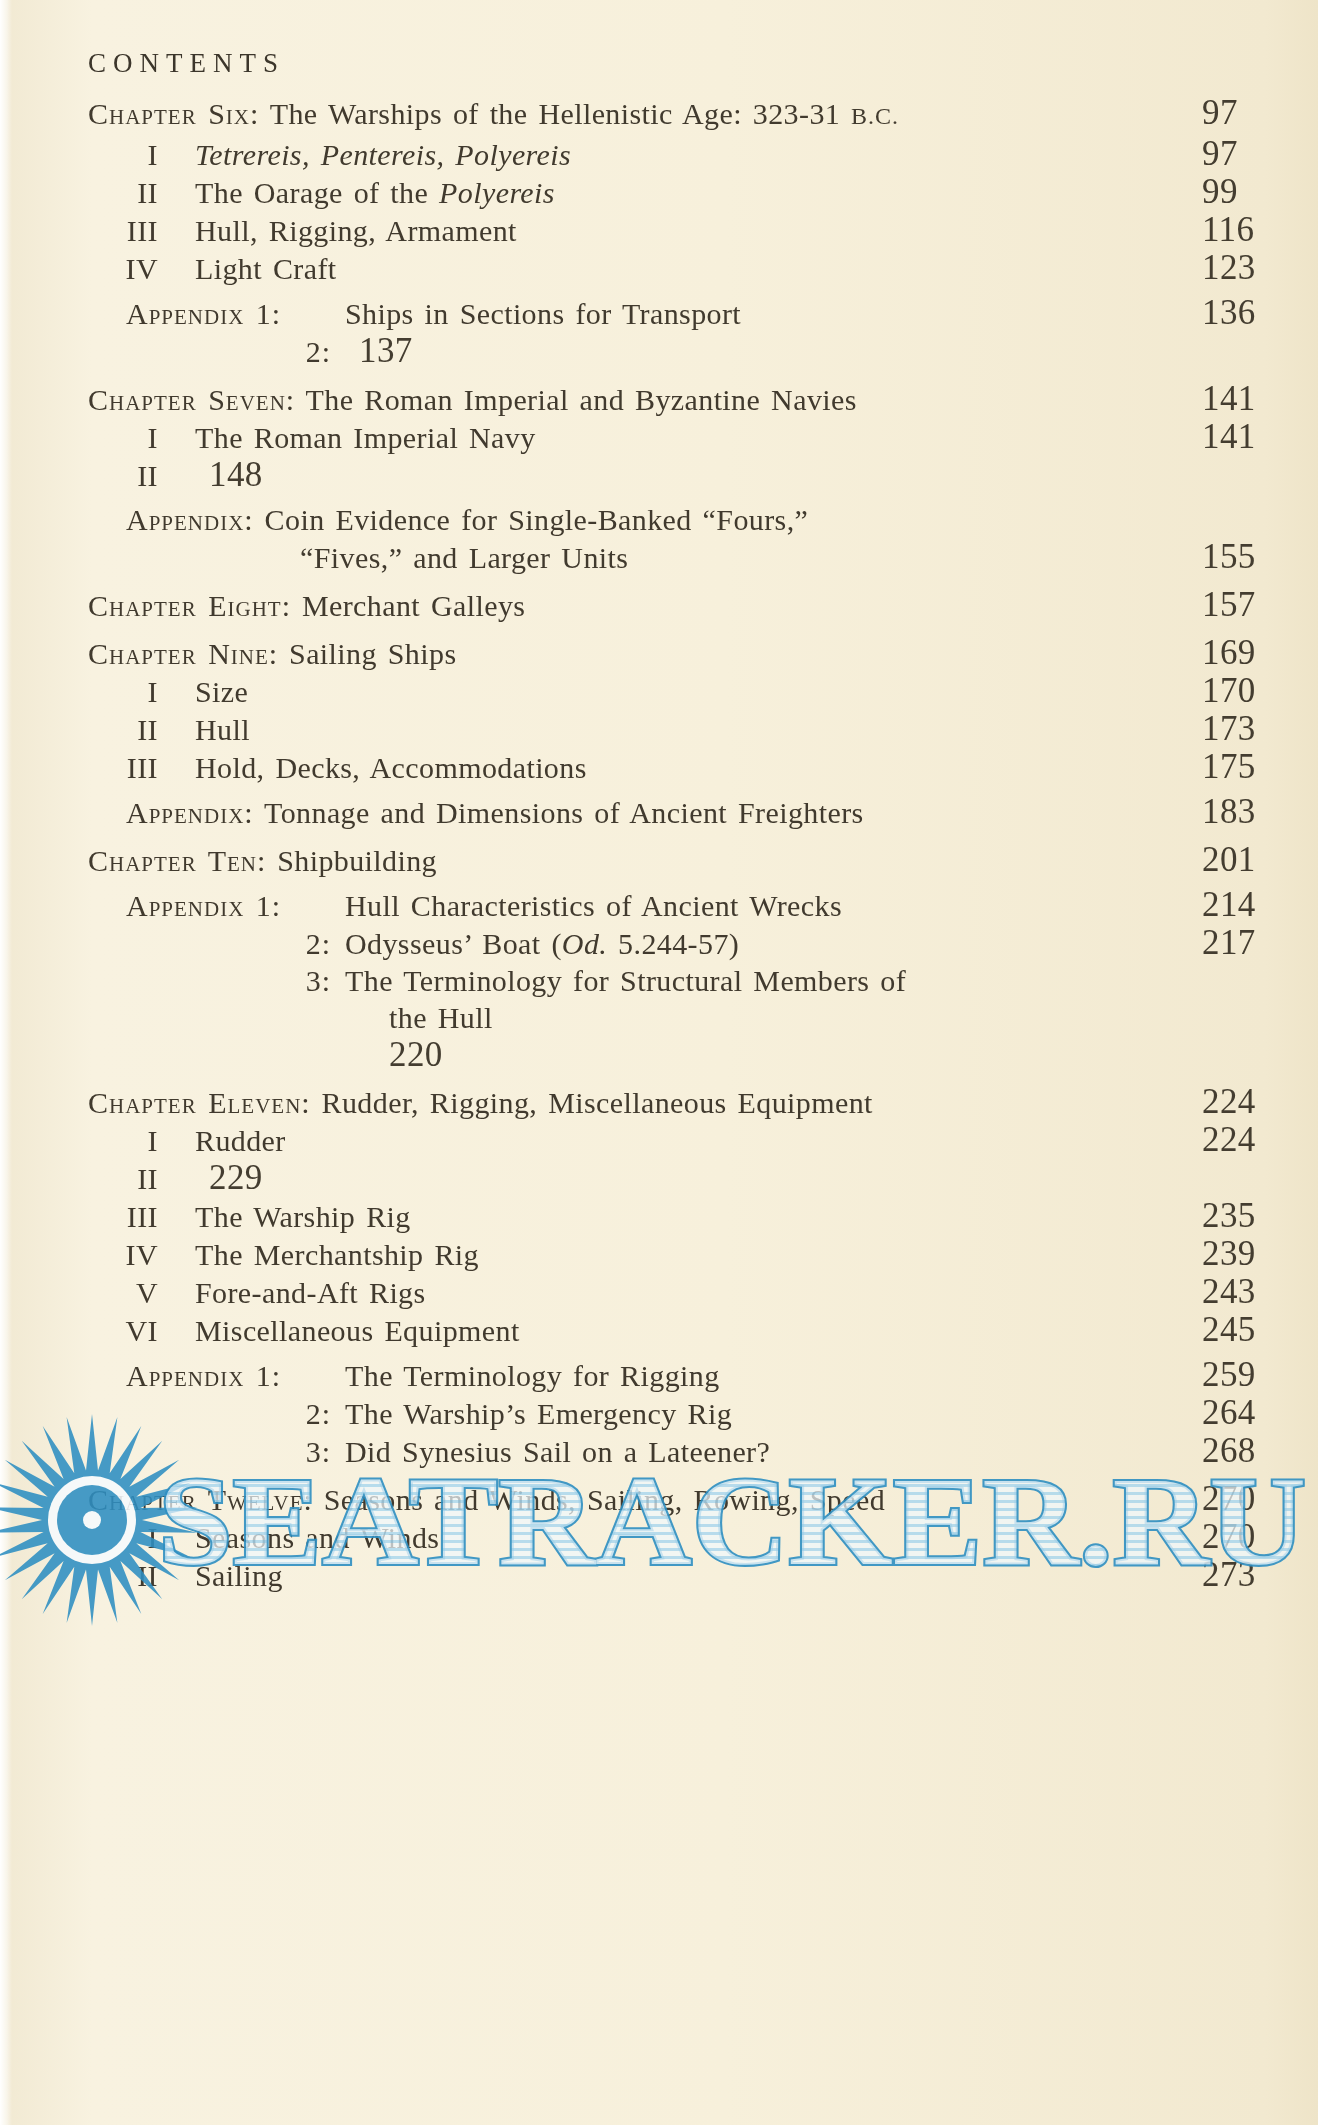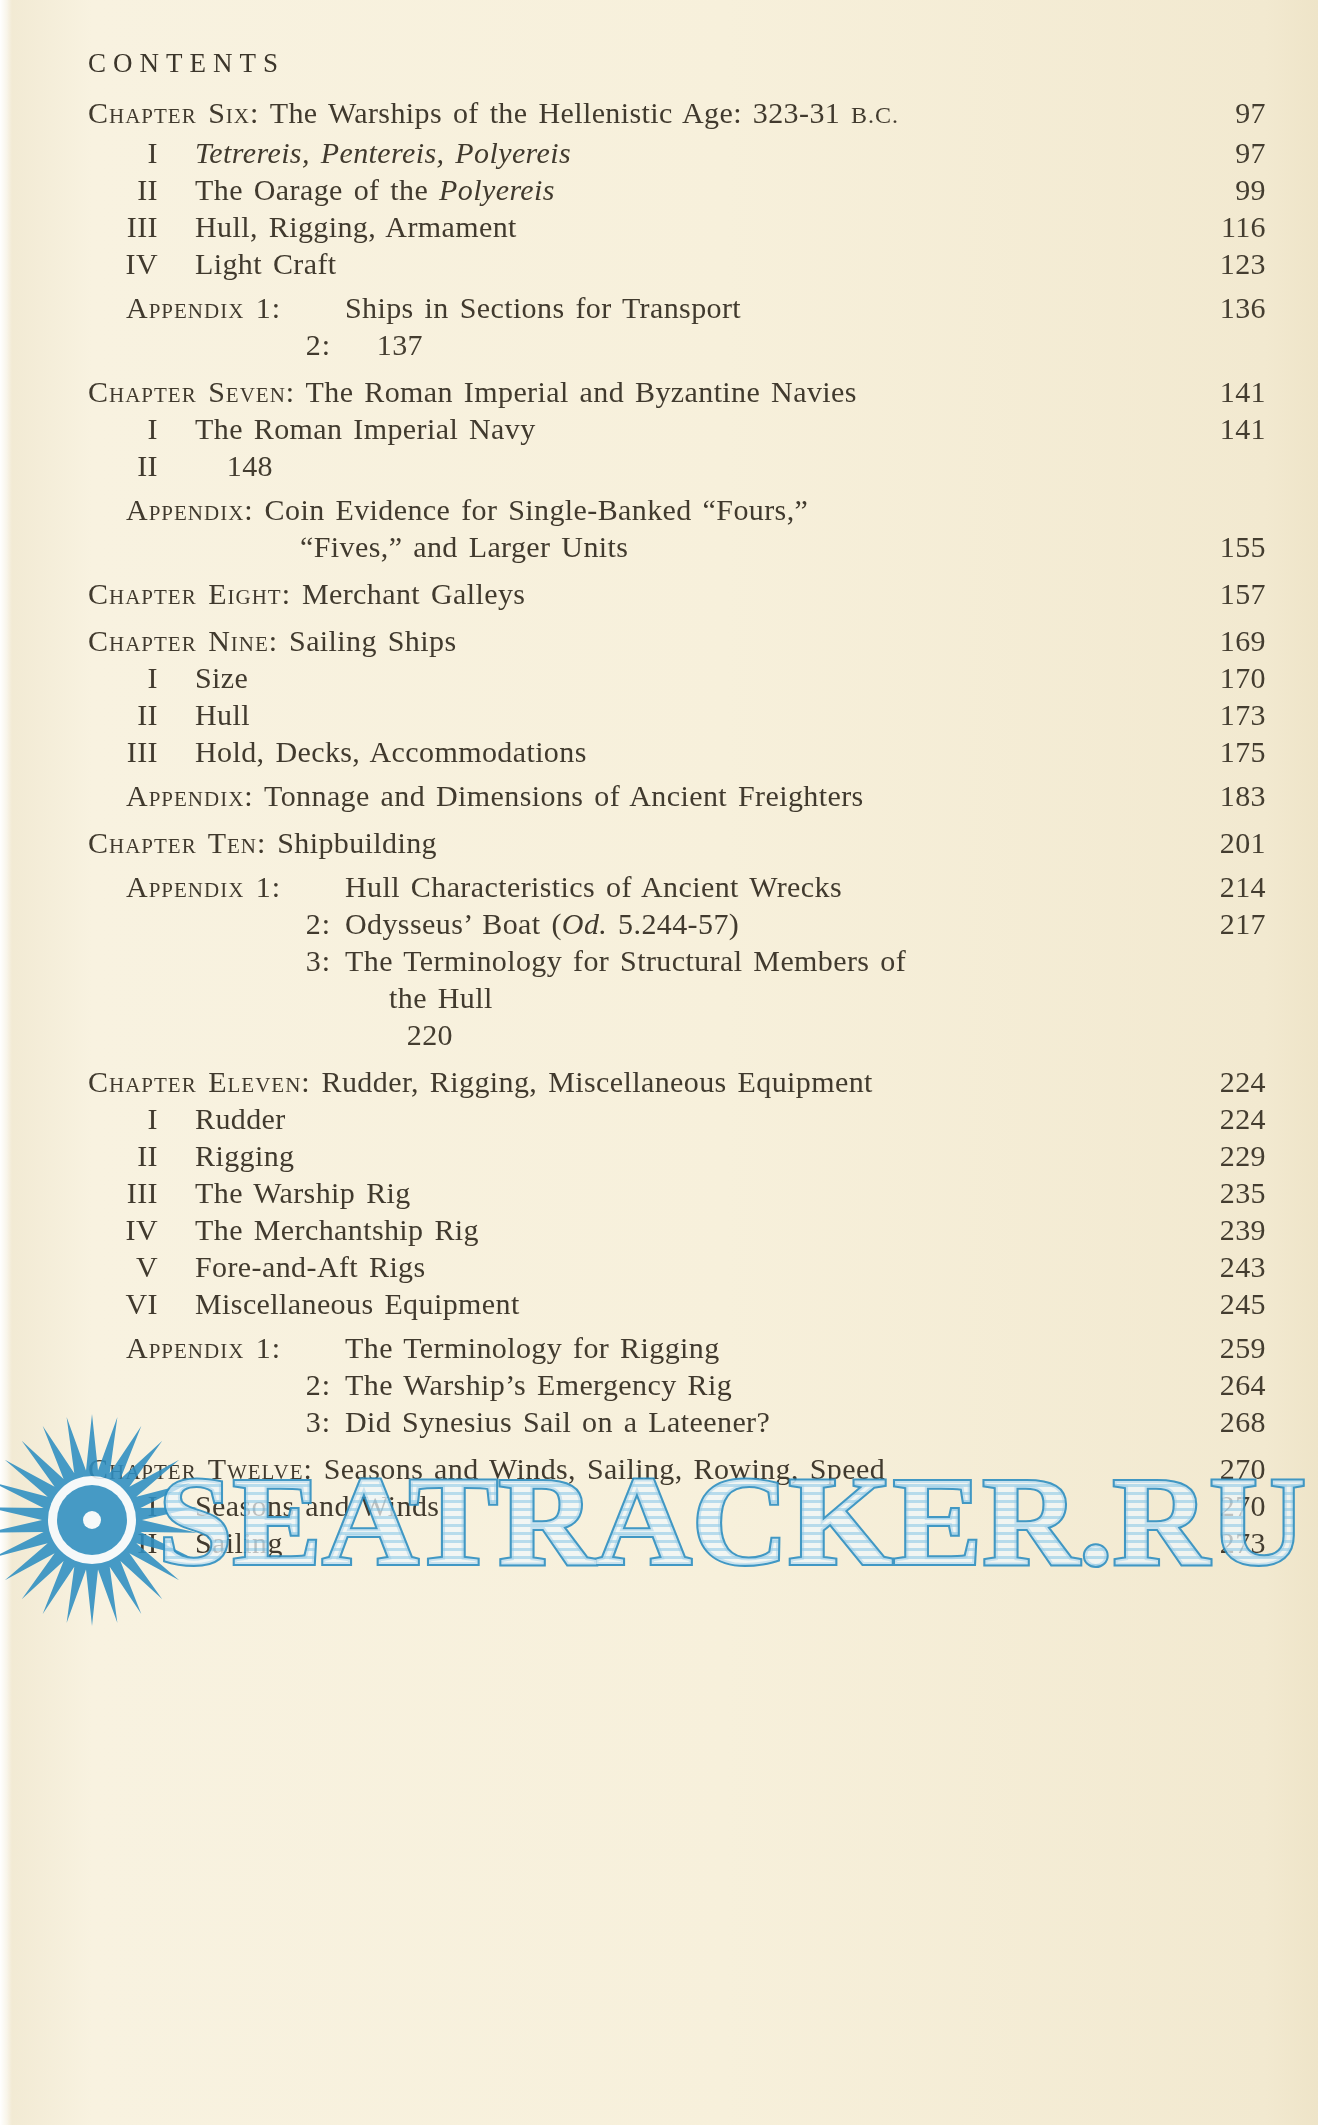--- a/index.html
+++ b/index.html
@@ -17,21 +17,21 @@
     position:absolute;left:0;top:0;bottom:0;width:12px;
     background:linear-gradient(to right,#ffffff 0%,rgba(255,255,255,0.55) 55%,rgba(255,255,255,0) 100%);
     pointer-events:none;
   }
   .page-inner{padding:46px 52px 0 88px;position:relative;}
   .contents-header{
     font-size:27px;letter-spacing:7px;color:#3c362b;margin-bottom:14px;line-height:34px;
   }
   .row{display:flex;align-items:baseline;line-height:37px;font-size:30px;letter-spacing:0.4px;word-spacing:3px;white-space:nowrap;}
   .row .text{flex:1 1 auto;overflow:hidden;}
-  .row .page{flex:0 0 auto;min-width:64px;text-align:right;margin-left:14px;font-size:30px;color:#443d30;}
+  .row .page{flex:0 0 auto;min-width:64px;margin-left:14px;font-size:35px;color:#443d30;}
   .kind-chapter{margin-top:10px;}
   .gap{margin-top:7px;}
   .num{flex:0 0 auto;display:inline-block;width:70px;text-align:right;margin-right:37px;}
   .kind-app,.kind-appnum{padding-left:38px;}
   .albl{flex:0 0 auto;display:inline-block;width:219px;box-sizing:border-box;font-variant:small-caps;letter-spacing:1px;}
   .albl.rt{text-align:right;padding-right:14px;font-variant:normal;}
   .kind-appinline{padding-left:38px;}
   .kind-cont1{padding-left:212px;}
   .kind-cont2{padding-left:287px;flex-direction:column;}
   .s-n{font-style:normal;}
@@ -160,21 +160,20 @@
           <span class="text"><span class="s-sc">Chapter Eleven:</span><span class="s-n"> Rudder, Rigging, Miscellaneous Equipment</span></span>
           <span class="page">224</span>
         </div>
         <div class="row kind-sub">
           <span class="num">I</span>
           <span class="text"><span class="s-n">Rudder</span></span>
           <span class="page">224</span>
         </div>
         <div class="row kind-sub">
           <span class="num">II</span>
-          <span class="text"><span class="s-n">Rigging</span></span>
           <span class="page">229</span>
         </div>
         <div class="row kind-sub">
           <span class="num">III</span>
           <span class="text"><span class="s-n">The Warship Rig</span></span>
           <span class="page">235</span>
         </div>
         <div class="row kind-sub">
           <span class="num">IV</span>
           <span class="text"><span class="s-n">The Merchantship Rig</span></span>

